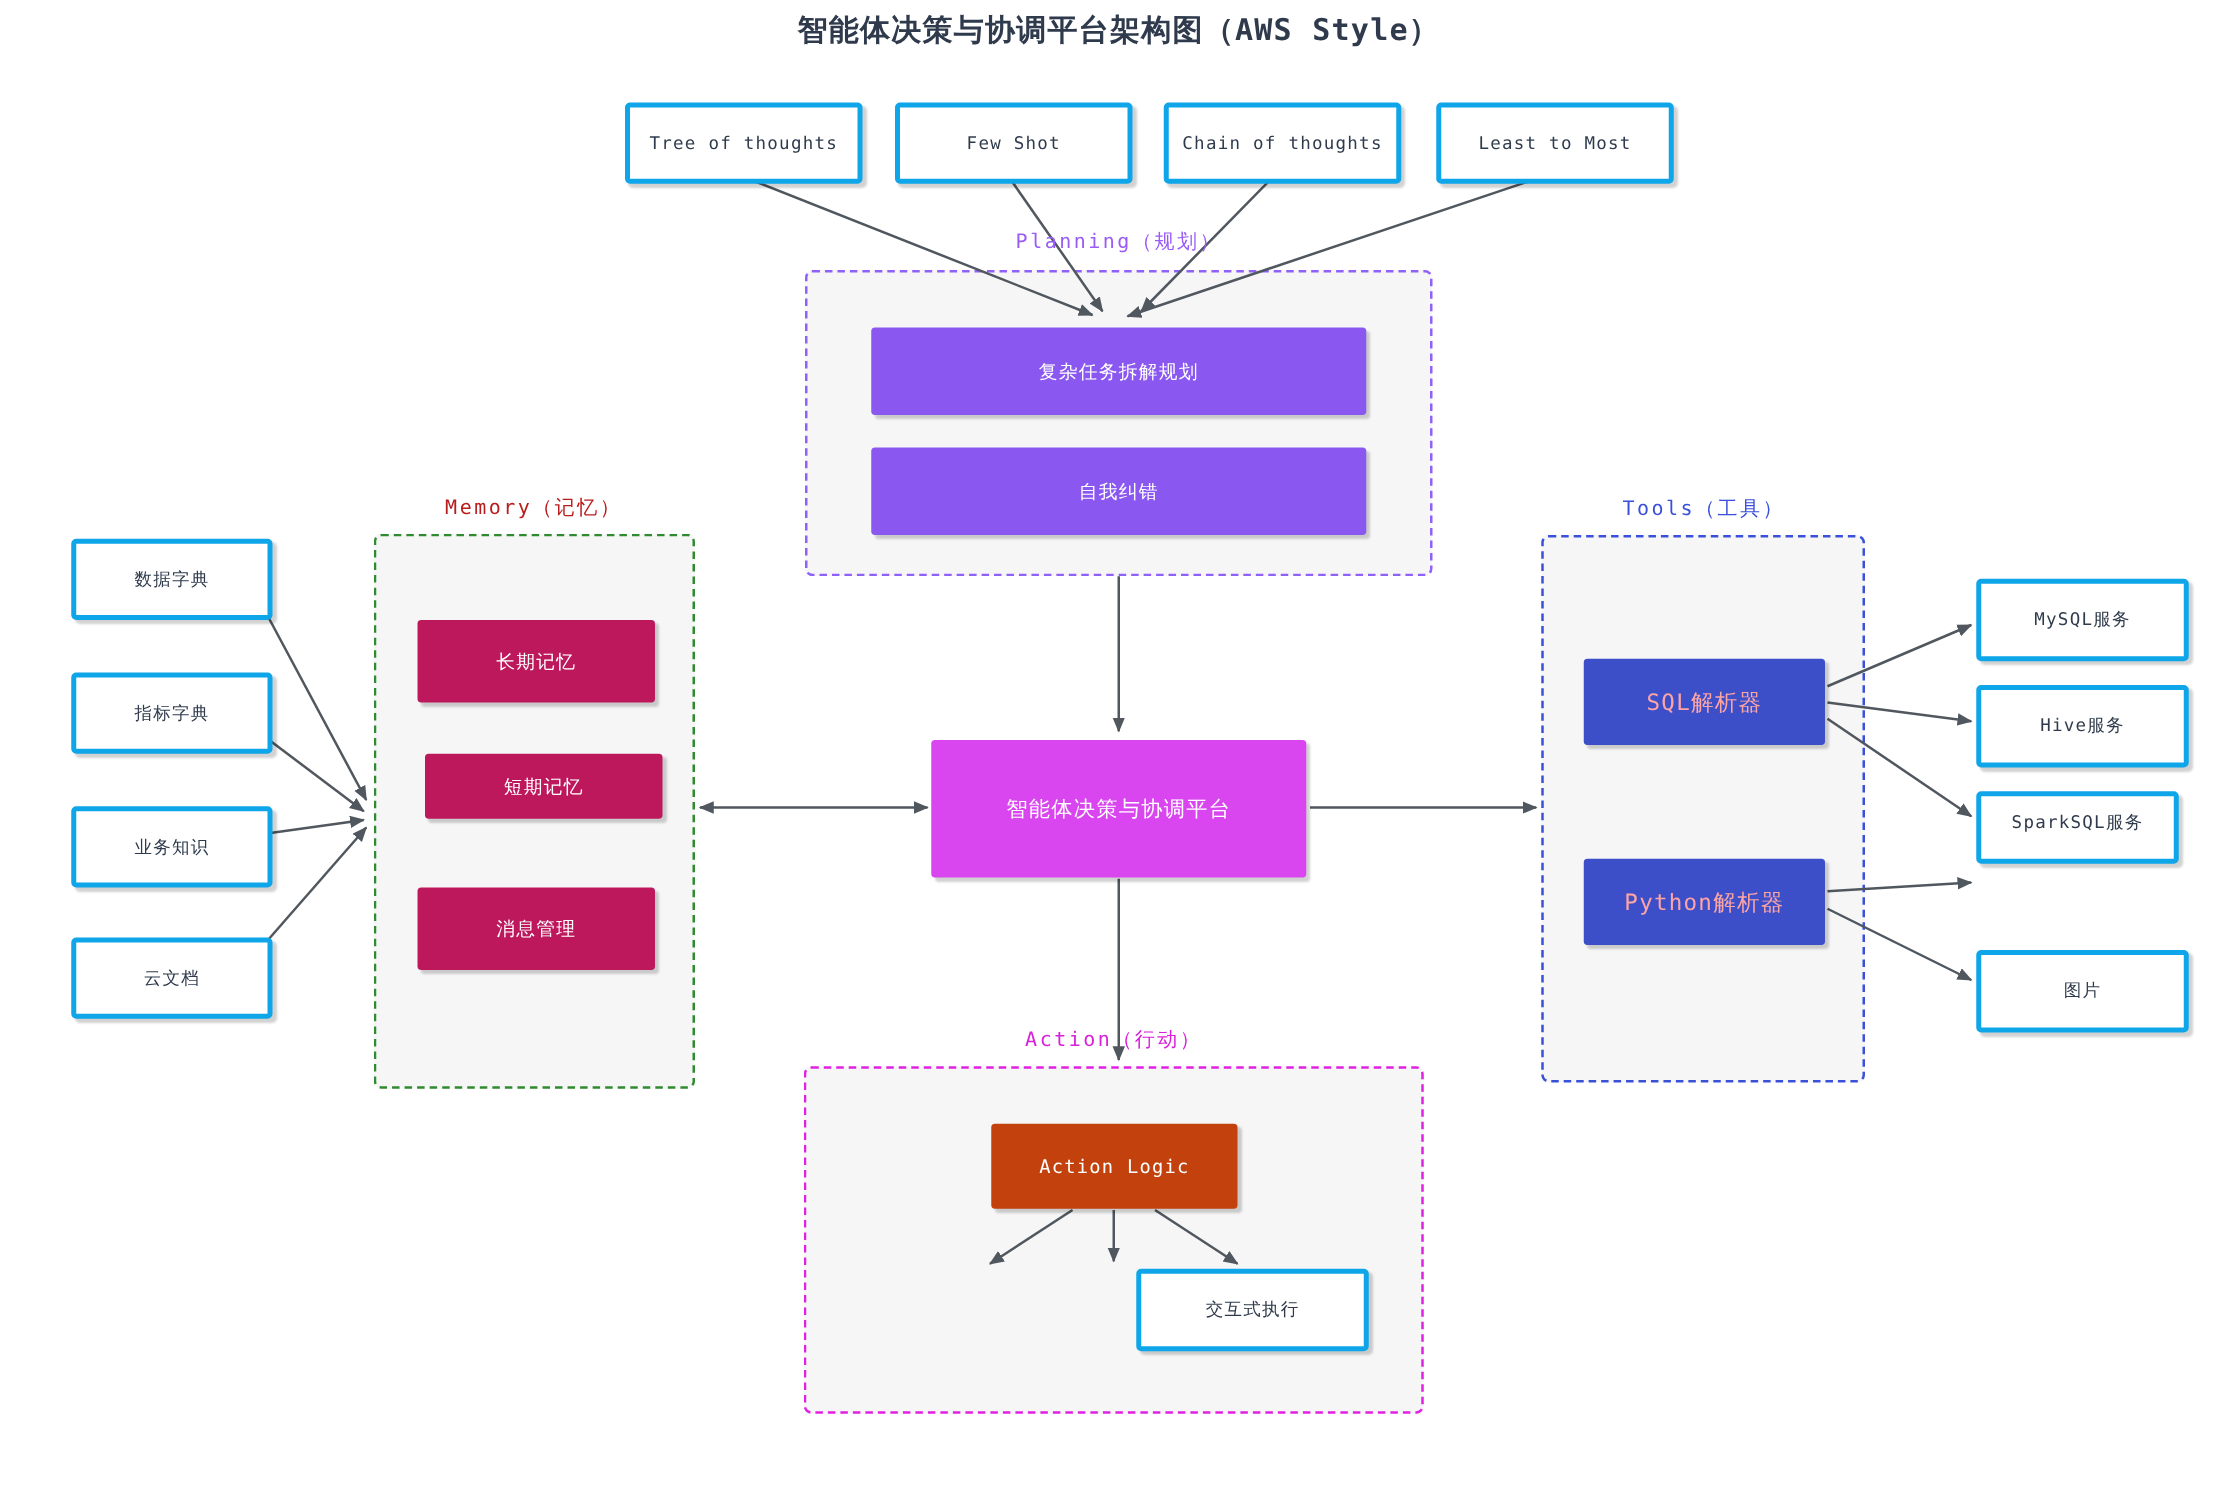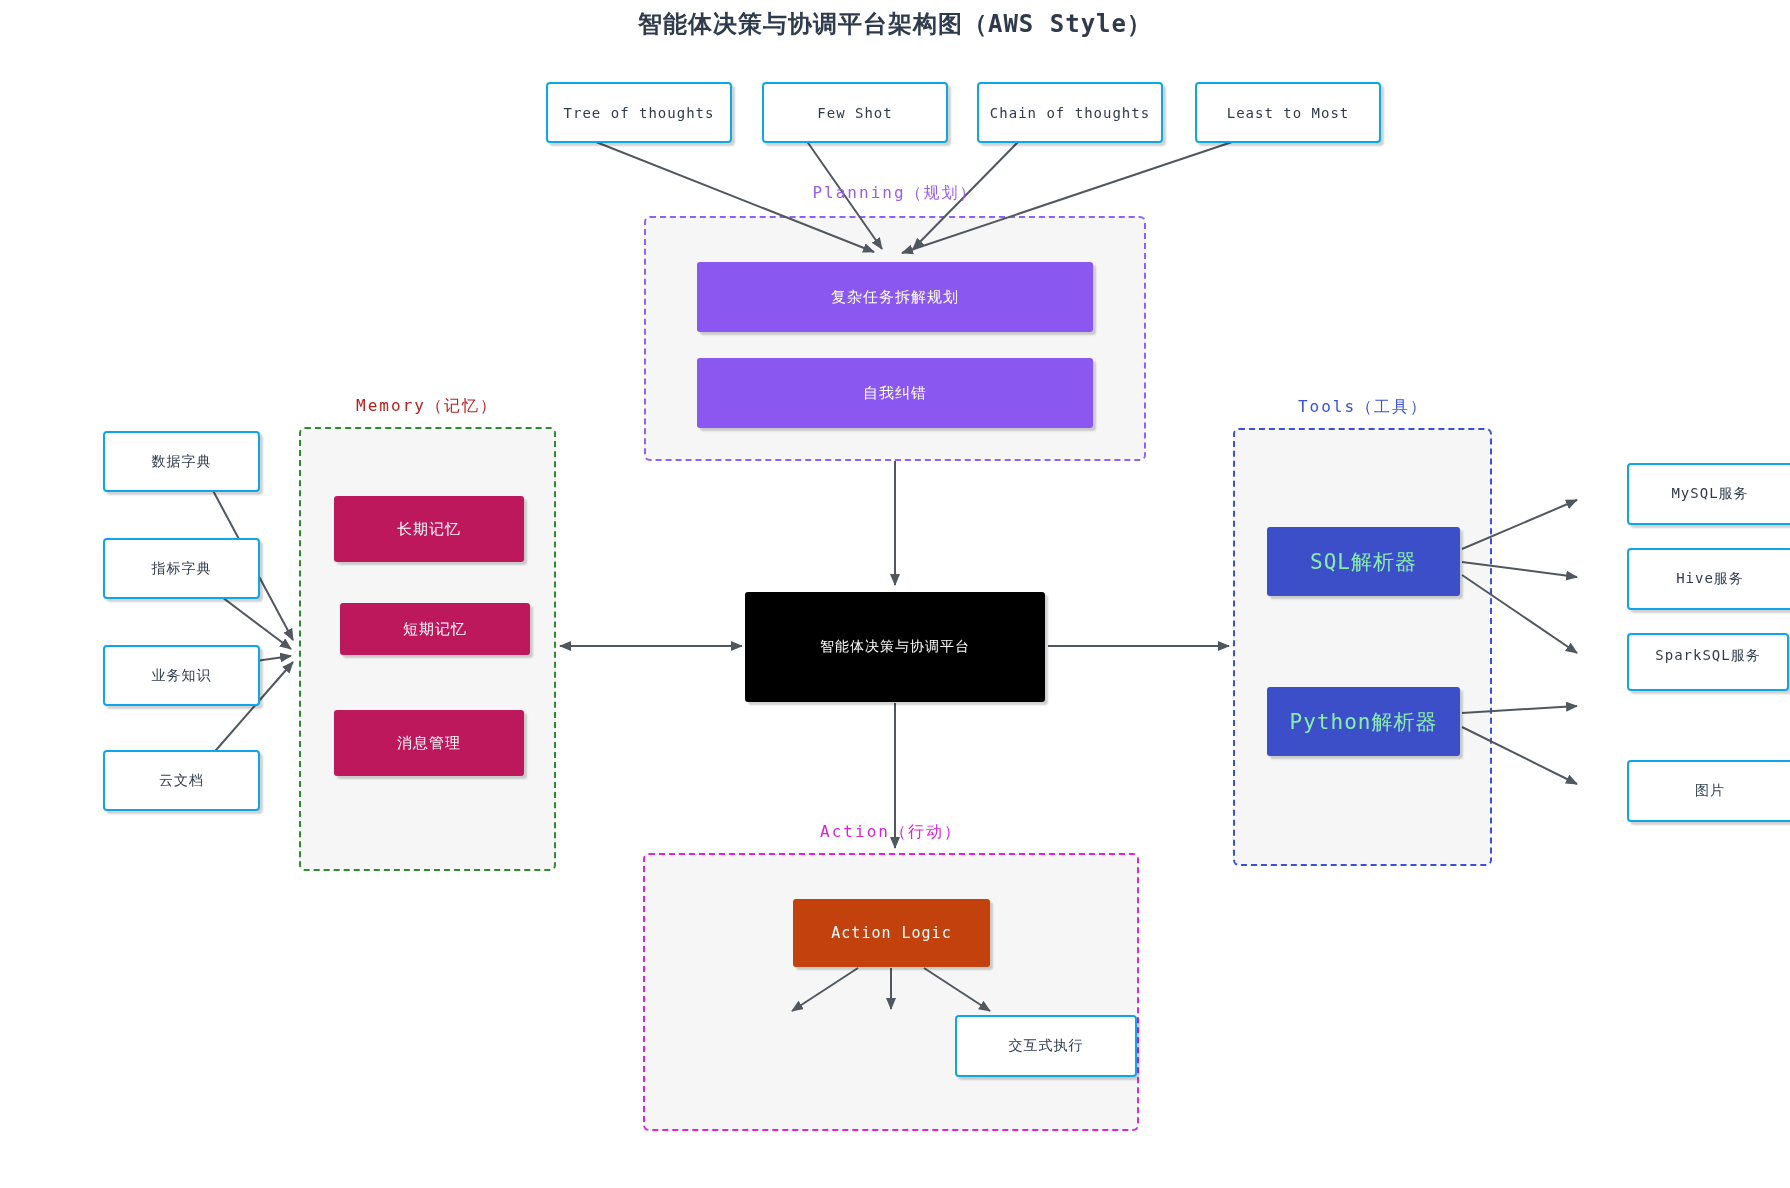--- a/index.html
+++ b/index.html
@@ -20,25 +20,25 @@
              text-align:center;white-space:nowrap;}
   .lbl-planning{color:#9a5cf6;}
   .lbl-memory{color:#b91c1c;}
   .lbl-tools{color:#3a50d9;}
   .lbl-action{color:#d921d9;}
 
   
   .node{position:absolute;display:flex;align-items:center;justify-content:center;
         font-size:14px;letter-spacing:1px;text-align:center;z-index:3;
         box-shadow:3px 3px 2px rgba(0,0,0,0.18);}
-  .white{background:#ffffff;border:2px solid #0ea5e9;border-radius:4px;color:#2f3b4c;margin-left:46px;}
+  .white{background:#ffffff;border:4px solid #0ea5e9;border-radius:4px;color:#2f3b4c;}
   .purple{background:#8a57f0;color:#ffffff;border:none;border-radius:3px;font-size:15px;}
   .green{background:#be185d;color:#ffffff;border:none;border-radius:3px;font-size:15px;}
-  .blue{background:#3d4ec9;color:#86efac;border:none;border-radius:3px;font-size:21px;}
-  .orange{background:#000000;color:#ffffff;border:none;border-radius:3px;font-size:14px;text-align:center;}
+  .blue{background:#3d4ec9;color:#fca5a5;border:none;border-radius:3px;font-size:18px;}
+  .orange{background:#d946ef;color:#ffffff;border:none;border-radius:3px;font-size:17px;text-align:center;}
   .magenta{background:#c2410c;color:#ffffff;border:none;border-radius:3px;font-size:15px;}
 
   svg.wires{position:absolute;left:0;top:0;z-index:2;}
   svg.wires line{stroke:#50575e;stroke-width:2;}
 </style>
 </head>
 <body>
 
 <div class="canvas">
 

